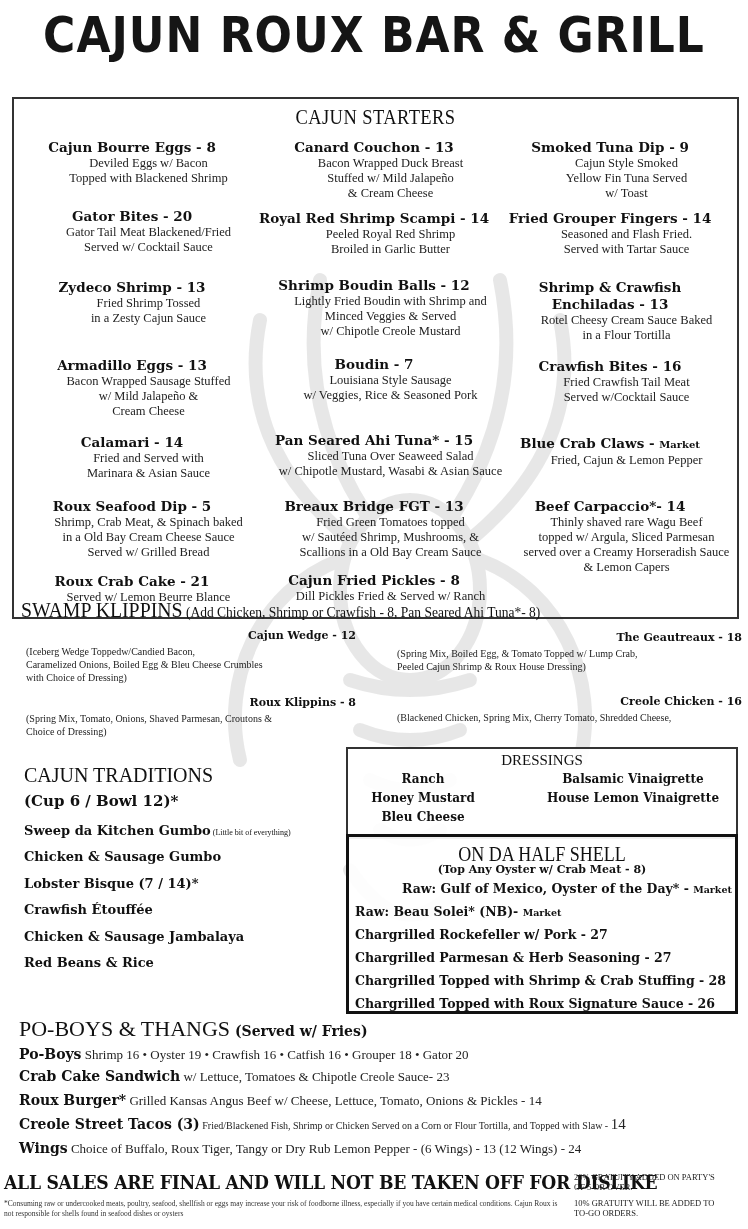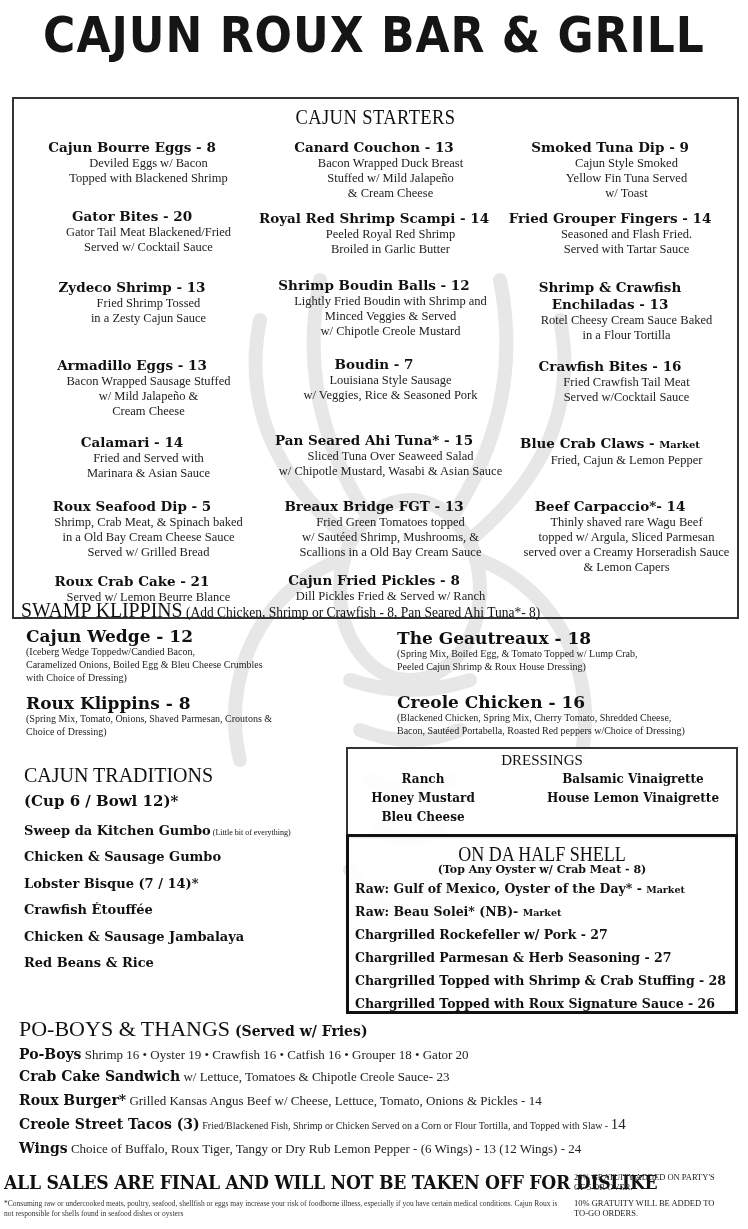--- a/index.html
+++ b/index.html
@@ -19,21 +19,21 @@
   .starter { position: absolute; text-align: center; width: 240px; }
   .starter .name { font-weight: bold; font-size: 13.5px; font-family: "DejaVu Serif", serif; line-height: 17px; }
   .starter .name .mk { font-size: 10px; }
   .starter .desc { font-family: "Liberation Serif", serif; font-size: 12.5px; line-height: 15px; color: #222; padding-left: 33px; }
 
   .section-h { position: absolute; font-family: "Liberation Serif", serif; }
   .klip-title { left: 21px; top: 597px; font-size: 22px; transform: scaleX(0.9); transform-origin: left; white-space: nowrap; }
   .klip-title .sub { font-size: 15px; }
 
   .salad { position: absolute; width: 330px; }
-  .salad .name { font-weight: bold; font-size: 17px; font-family: "DejaVu Serif", serif; line-height: 18px; }
+  .salad .name { font-weight: bold; font-size: 11px; font-family: "DejaVu Serif", serif; line-height: 18px; text-align: right; }
   .salad .desc { font-family: "Liberation Serif", serif; font-size: 10px; line-height: 13px; color: #222; }
 
   .trad-title { left: 24px; top: 764px; font-size: 20px; font-weight: normal; }
   .trad-sub { position: absolute; left: 24px; top: 792px; font-size: 15px; font-weight: bold; font-family: "DejaVu Serif", serif; }
   .trad-item { position: absolute; left: 24px; font-size: 13px; font-weight: bold; font-family: "DejaVu Serif", serif; }
   .trad-item .note { font-size: 8px; font-weight: normal; font-family: "Liberation Serif", serif; }
 
   .dress-box { position: absolute; left: 346px; top: 747px; width: 392px; height: 92px; border: 2px solid #333; background: rgba(255,255,255,0.9); }
   .dress-title { position: absolute; left: 0; top: 3px; width: 100%; text-align: center; font-family: "Liberation Serif", serif; font-size: 15px; }
   .dress-item { position: absolute; font-size: 12px; font-weight: bold; font-family: "DejaVu Serif", serif; text-align: center; }
@@ -211,21 +211,20 @@
   <div class="desc">Peeled Cajun Shrimp &amp; Roux House Dressing)</div>
 </div>
 <div class="salad" style="left:26px;top:694px;">
   <div class="name">Roux Klippins - 8</div>
   <div class="desc">(Spring Mix, Tomato, Onions, Shaved Parmesan, Croutons &amp;</div>
   <div class="desc">Choice of Dressing)</div>
 </div>
 <div class="salad" style="left:397px;top:693px;width:345px;">
   <div class="name">Creole Chicken - 16</div>
   <div class="desc">(Blackened Chicken, Spring Mix, Cherry Tomato, Shredded Cheese,</div>
-  <div class="desc">Bacon, Sautéed Portabella, Roasted Red peppers w/Choice of Dressing)</div>
 </div>
 
 <div class="section-h trad-title">CAJUN TRADITIONS</div>
 <div class="trad-sub">(Cup 6 / Bowl 12)*</div>
 <div class="trad-item" style="top:823px;"><span>Sweep da Kitchen Gumbo</span><span class="note"> (Little bit of everything)</span></div>
 <div class="trad-item" style="top:849px;">Chicken &amp; Sausage Gumbo</div>
 <div class="trad-item" style="top:876px;">Lobster Bisque (7 / 14)*</div>
 <div class="trad-item" style="top:902px;">Crawfish Étouffée</div>
 <div class="trad-item" style="top:929px;">Chicken &amp; Sausage Jambalaya</div>
 <div class="trad-item" style="top:955px;">Red Beans &amp; Rice</div>
@@ -235,21 +234,21 @@
   <div class="dress-item" style="left:20px;top:23px;width:110px;">Ranch</div>
   <div class="dress-item" style="left:20px;top:42px;width:110px;">Honey Mustard</div>
   <div class="dress-item" style="left:20px;top:61px;width:110px;">Bleu Cheese</div>
   <div class="dress-item" style="left:190px;top:23px;width:190px;">Balsamic Vinaigrette</div>
   <div class="dress-item" style="left:190px;top:42px;width:190px;">House Lemon Vinaigrette</div>
 </div>
 
 <div class="shell-box">
   <div class="shell-title">ON DA HALF SHELL</div>
   <div class="shell-sub">(Top Any Oyster w/ Crab Meat - 8)</div>
-  <div class="shell-item" style="top:44px;"><span>Raw: Gulf of Mexico, Oyster of the Day* - </span><span class="mk">Market</span></div>
+  <div class="shell-item" style="top:44px;margin-left:47px;"><span>Raw: Gulf of Mexico, Oyster of the Day* - </span><span class="mk">Market</span></div>
   <div class="shell-item" style="top:67px;"><span>Raw: Beau Solei* (NB)- </span><span class="mk">Market</span></div>
   <div class="shell-item" style="top:90px;">Chargrilled Rockefeller w/ Pork - 27</div>
   <div class="shell-item" style="top:113px;">Chargrilled Parmesan &amp; Herb Seasoning  - 27</div>
   <div class="shell-item" style="top:136px;">Chargrilled Topped with Shrimp &amp; Crab Stuffing - 28</div>
   <div class="shell-item" style="top:159px;">Chargrilled Topped with Roux Signature Sauce - 26</div>
 </div>
 
 <div class="section-h po-title">
   <span>PO-BOYS &amp; THANGS</span><span class="sub"> (Served w/ Fries)</span>
 </div>

